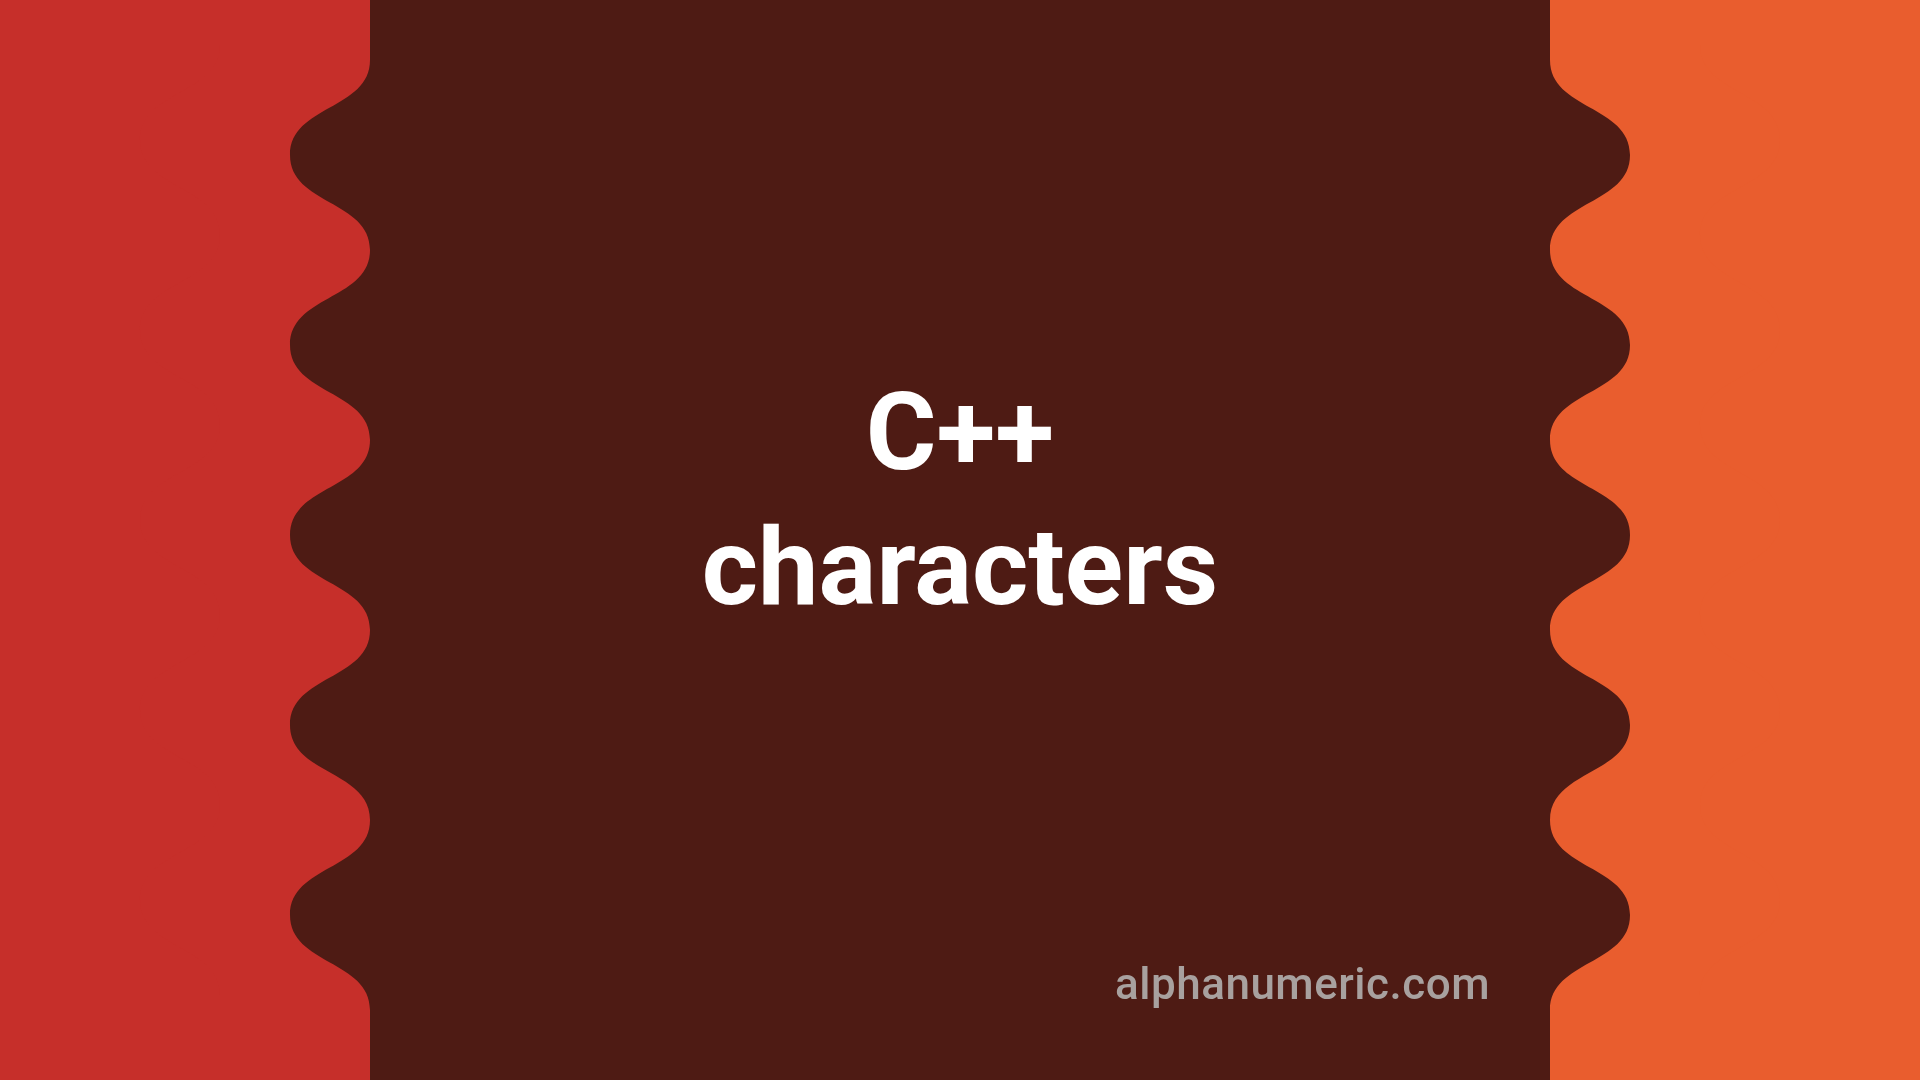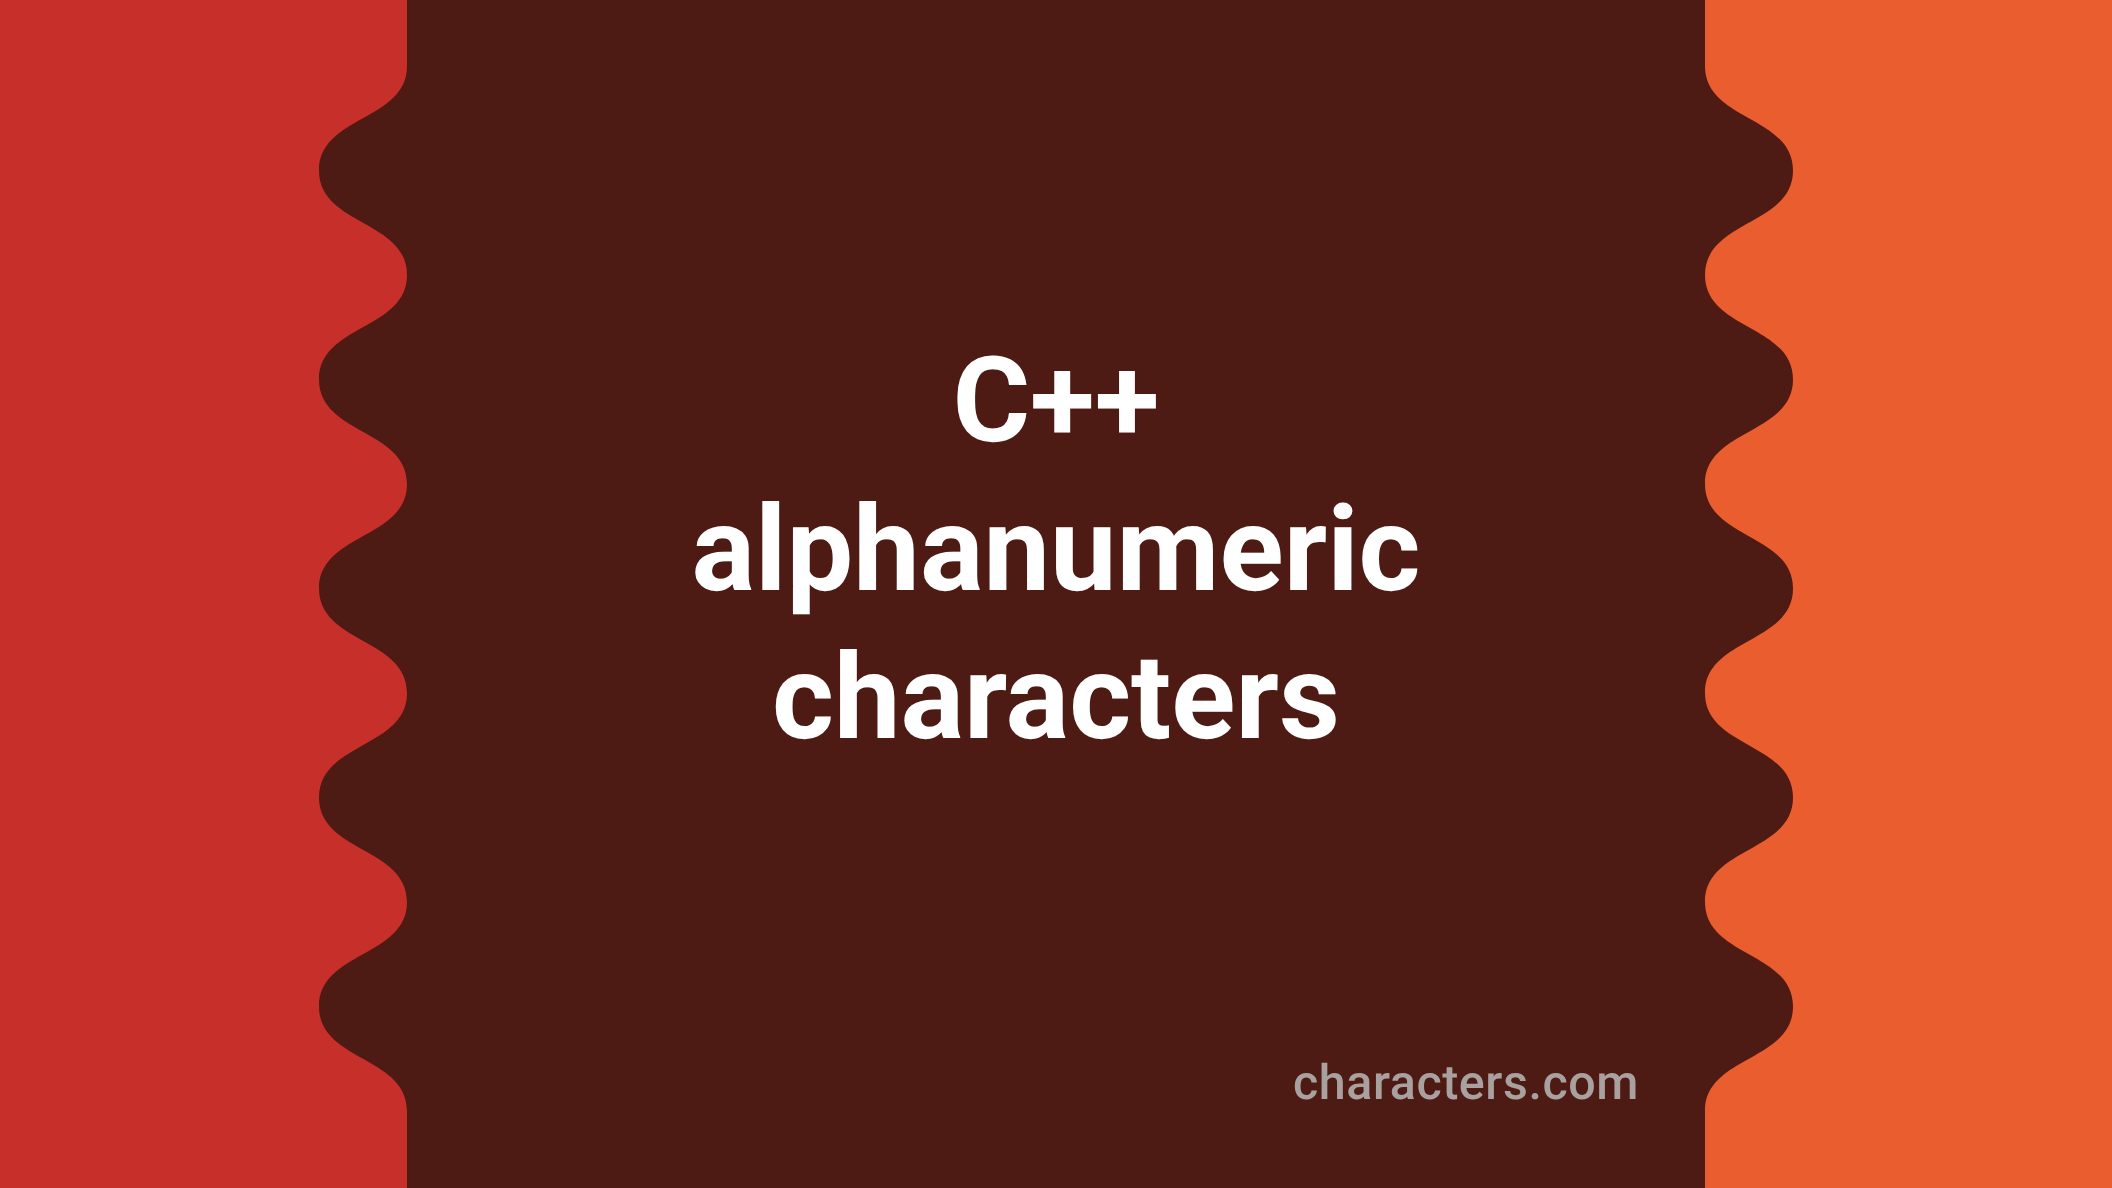--- a/index.html
+++ b/index.html
@@ -123,18 +123,17 @@
       C 360 950 280 945 280 995
       C 280 1040 280 1080 280 1080
       L 500 1080
       Z"></path>
   </svg>
 </div>
 
 <div class="title-wrap">
   <div class="title">
     <div>C++</div>
-    <div>alphanumeric</div>
     <div>characters</div>
   </div>
 </div>
 
-<div class="credit">characters.com</div>
+<div class="credit">alphanumeric.com</div>
 
 </body></html>

